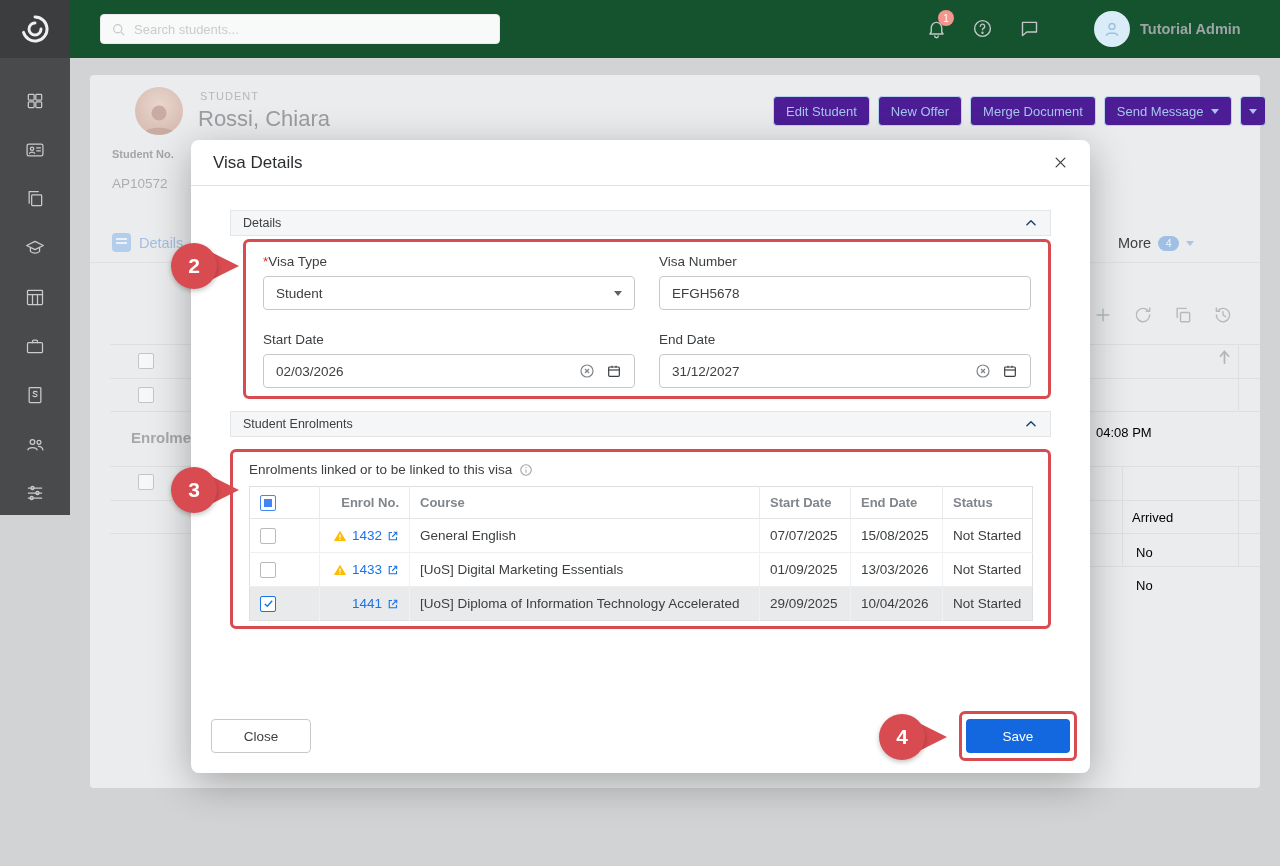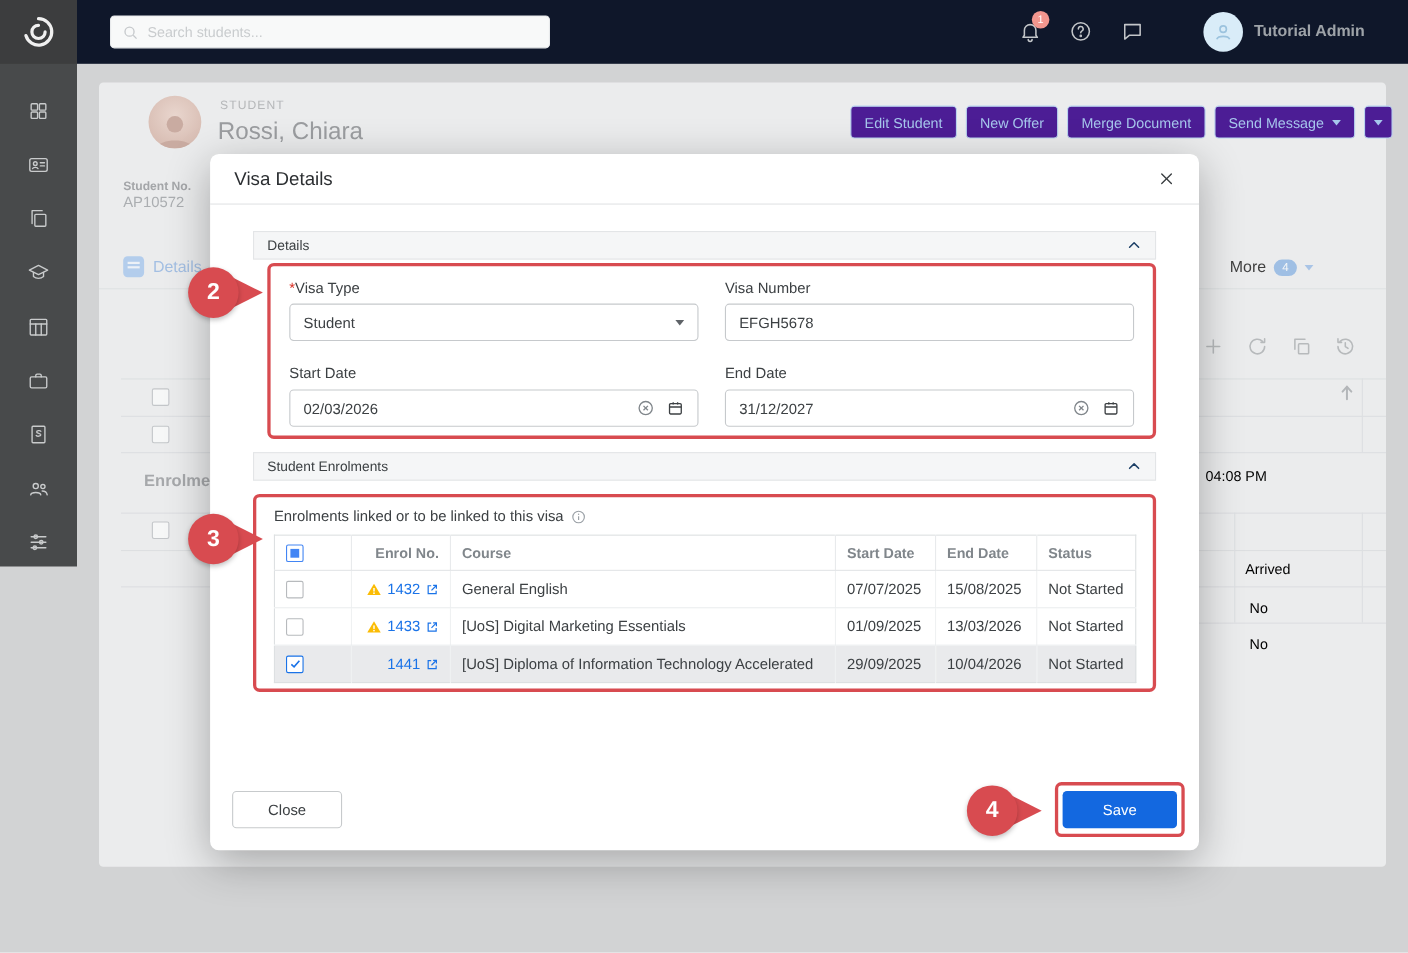--- a/index.html
+++ b/index.html
@@ -8,39 +8,39 @@
   .stage { position:absolute; inset:0; }
 
   
   .bg { position:absolute; inset:0; z-index:1; }
   .sidebar { position:absolute; left:0; top:0; width:70px; height:515px; background:#484a4b; }
   .logo-area { height:58px; background:#3c3d3e; display:flex; align-items:center; justify-content:center; }
   .nav { display:flex; flex-direction:column; align-items:center; padding-top:18px; }
   .nav-item { width:70px; height:49px; display:flex; align-items:center; justify-content:center; cursor:pointer; }
   .nav-item svg { stroke:#c9cbcc; fill:none; stroke-width:1.5; stroke-linecap:round; stroke-linejoin:round; }
 
-  .topbar { position:absolute; left:70px; top:0; width:1210px; height:58px; background:#0f172a; }
+  .topbar { position:absolute; left:70px; top:0; width:1210px; height:58px; background:#14532d; }
   .search { position:absolute; left:30px; top:14px; width:400px; height:30px; border:1px solid #e8eaec; border-radius:4px; background:#f8f9f9; display:flex; align-items:center; padding:0 10px; }
   .search svg { stroke:#c5c8cb; fill:none; stroke-width:1.6; }
   .search input { border:none; outline:none; background:transparent; margin-left:8px; font-size:13px; color:#c9ccce; width:340px; font-family:inherit; }
   .search input::placeholder { color:#c9ccce; }
   .tb-icon { position:absolute; top:18px; }
   .tb-icon svg { stroke:#c3c6c9; fill:none; stroke-width:1.6; stroke-linecap:round; stroke-linejoin:round; }
   .badge-dot { position:absolute; left:868px; top:10px; width:16px; height:16px; border-radius:50%; background:#f2968e; color:#fff; font-size:10px; display:flex; align-items:center; justify-content:center; }
   .tb-avatar { position:absolute; left:1024px; top:11px; width:36px; height:36px; border-radius:50%; background:#d9ecf8; display:flex; align-items:center; justify-content:center; }
   .tb-avatar svg { stroke:#9cc3de; fill:none; stroke-width:1.8; }
   .tb-name { position:absolute; left:1070px; top:21px; font-size:14.5px; color:#9ea3a8; font-weight:bold; }
 
   .content-card { position:absolute; left:90px; top:75px; width:1170px; height:713px; background:#ebeced; border-radius:4px; }
 
   .stu-avatar { position:absolute; left:135px; top:87px; width:48px; height:48px; border-radius:50%; background:radial-gradient(circle at 50% 38%, #e9d6ce 0%, #d8bdb3 75%); display:flex; align-items:flex-end; justify-content:center; overflow:hidden; }
   .stu-avatar svg { stroke:#bb9d93; fill:#c9aba1; stroke-width:0; }
   .stu-type { position:absolute; left:200px; top:90px; font-size:11px; letter-spacing:1px; color:#b5b7b9; }
   .stu-name { position:absolute; left:198px; top:106px; font-size:22px; color:#9b9da0; }
-  .stu-no-label { position:absolute; left:112px; top:164px; font-size:11px; font-weight:bold; color:#a4a6a9; }
+  .stu-no-label { position:absolute; left:112px; top:148px; font-size:11px; font-weight:bold; color:#a4a6a9; }
   .stu-no-value { position:absolute; left:112px; top:176px; font-size:13.5px; color:#abaeb1; }
 
   .hdr-buttons { position:absolute; left:773px; top:96px; display:flex; gap:8px; }
   .ghost-btn { height:30px; border:1px solid #b9d3f0; border-radius:4px; background:#4c1d95; color:#a6c6ec; font-size:13px; display:flex; align-items:center; padding:0 12px; gap:7px; cursor:pointer; white-space:nowrap; }
   .ghost-btn.mini { width:26px; justify-content:center; padding:0; }
   .caret-dn { width:0; height:0; border-left:4.5px solid transparent; border-right:4.5px solid transparent; border-top:5px solid #a6c6ec; }
 
   .tab-details { position:absolute; left:112px; top:233px; display:flex; align-items:center; gap:8px; cursor:pointer; }
   .tab-details .tab-ic { width:19px; height:19px; border-radius:4px; background:#b3cdec; position:relative; }
   .tab-details .tab-ic::after { content:""; position:absolute; left:4px; top:5px; width:11px; height:2px; background:#ecf1f7; box-shadow:0 4px 0 #ecf1f7; }

